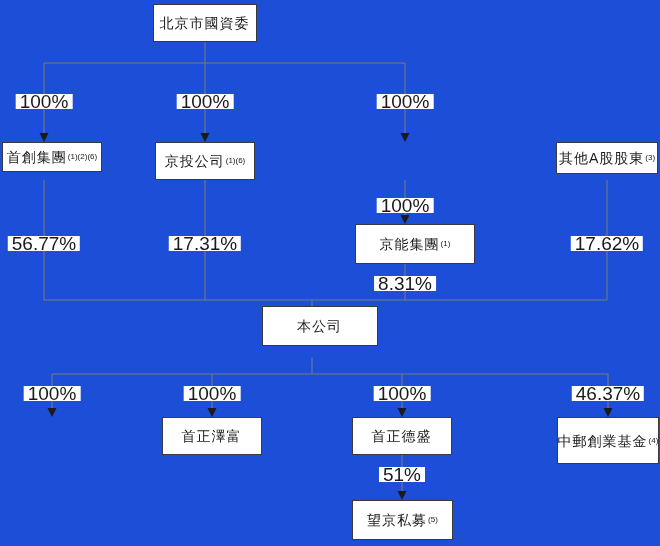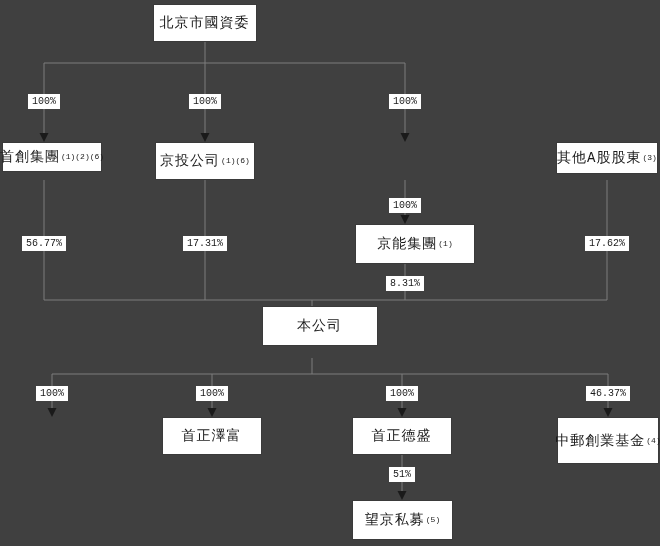--- a/index.html
+++ b/index.html
@@ -1,29 +1,29 @@
 <!DOCTYPE html>
 <html><head>
 <meta charset="utf-8">
 <style>
   html,body{margin:0;padding:0;background:#ffffff;}
   .canvas{
-    position:relative;width:660px;height:546px;background:#404040;
-    font-family:Liberation Mono, monospace;color:#1a1a1a;overflow:hidden;
+    position:relative;width:660px;height:546px;background:#1d4ed8;
+    font-family:Liberation Sans, sans-serif;color:#1a1a1a;overflow:hidden;
   }
   .wires{position:absolute;left:0;top:0;width:660px;height:546px;}
   .node{
     position:absolute;display:flex;align-items:center;justify-content:center;
     border:1.5px solid #3a3a3a;background:#ffffff;font-size:14px;line-height:16px;
     letter-spacing:1px;white-space:nowrap;box-sizing:border-box;
   }
   .node .sup{font-size:8px;letter-spacing:0;vertical-align:super;line-height:8px;margin-left:1px;}
   .pct{
     position:absolute;transform:translateX(-50%);background:#ffffff;padding:0 4px;
-    font-size:10px;line-height:15px;white-space:nowrap;
+    font-size:19px;line-height:15px;white-space:nowrap;
   }
 </style>
 </head>
 <body>
 
 <div class="canvas">
 
   <svg class="wires" viewBox="0 0 660 546" xmlns="http://www.w3.org/2000/svg">
     <g stroke="#7d7d7d" stroke-width="1" fill="none">
 

